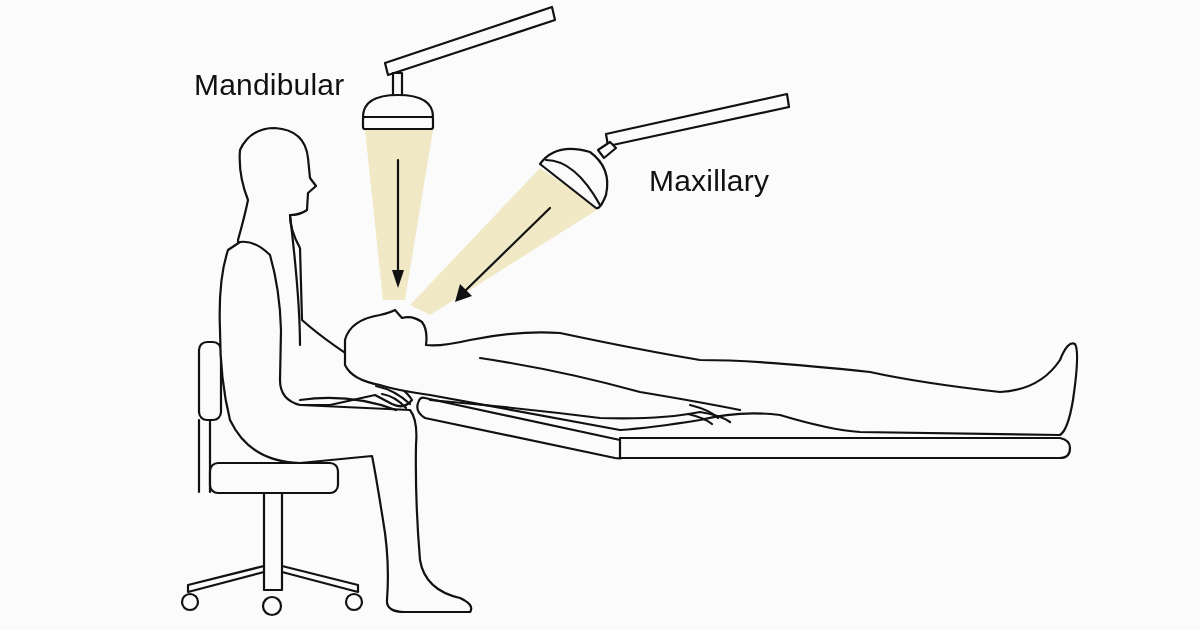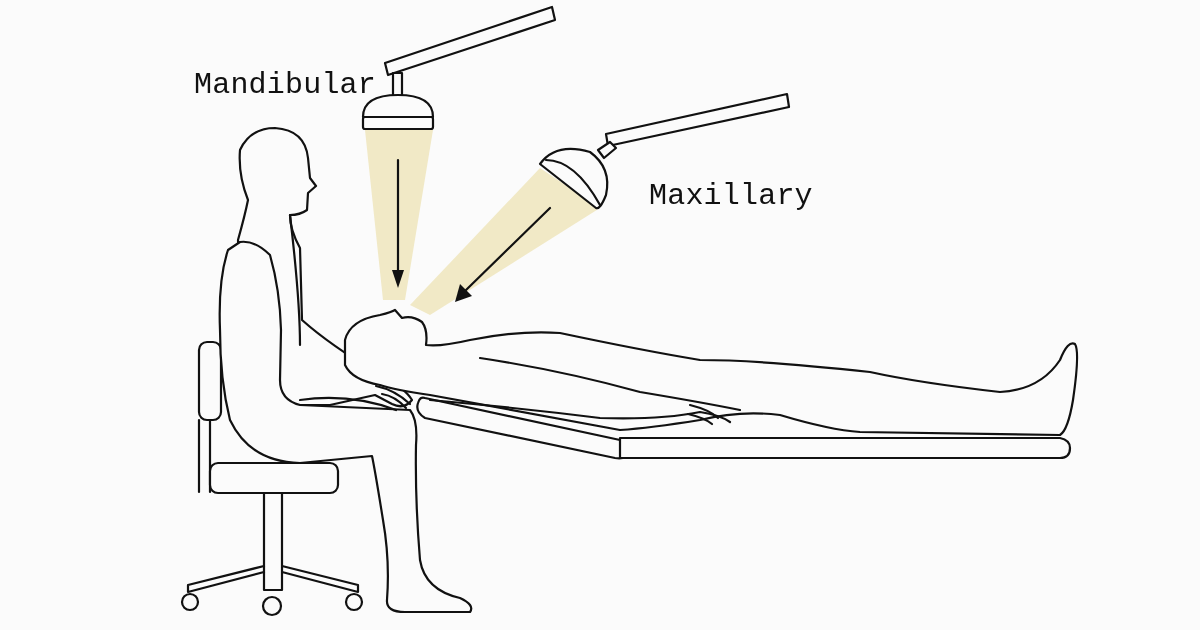--- a/index.html
+++ b/index.html
@@ -1,20 +1,20 @@
 <!DOCTYPE html>
 <html><head>
 <meta charset="utf-8">
 <style>
   html, body { margin:0; padding:0; background:#fbfbfb; }
   #stage { position:relative; width:1200px; height:630px; background:#fbfbfb; overflow:hidden; }
   svg { position:absolute; left:0; top:0; }
-  .label { position:absolute; font-family:Liberation Mono, monospace; font-size:30px; color:#111; letter-spacing:0.2px; }
+  .label { position:absolute; font-family:Liberation Sans, sans-serif; font-size:30px; color:#111; letter-spacing:0.2px; }
   #label-mandibular { left:194px; top:68px; }
-  #label-maxillary { left:649px; top:179px; }
+  #label-maxillary { left:649px; top:164px; }
   .ln { fill:none; stroke:#111; stroke-width:2.2; stroke-linejoin:round; stroke-linecap:round; }
   .fl { fill:#fbfbfb; stroke:#111; stroke-width:2.2; stroke-linejoin:round; }
 </style>
 </head>
 <body>
 
 <div id="stage">
   <svg width="1200" height="630" viewBox="0 0 1200 630">
 
     <g>

